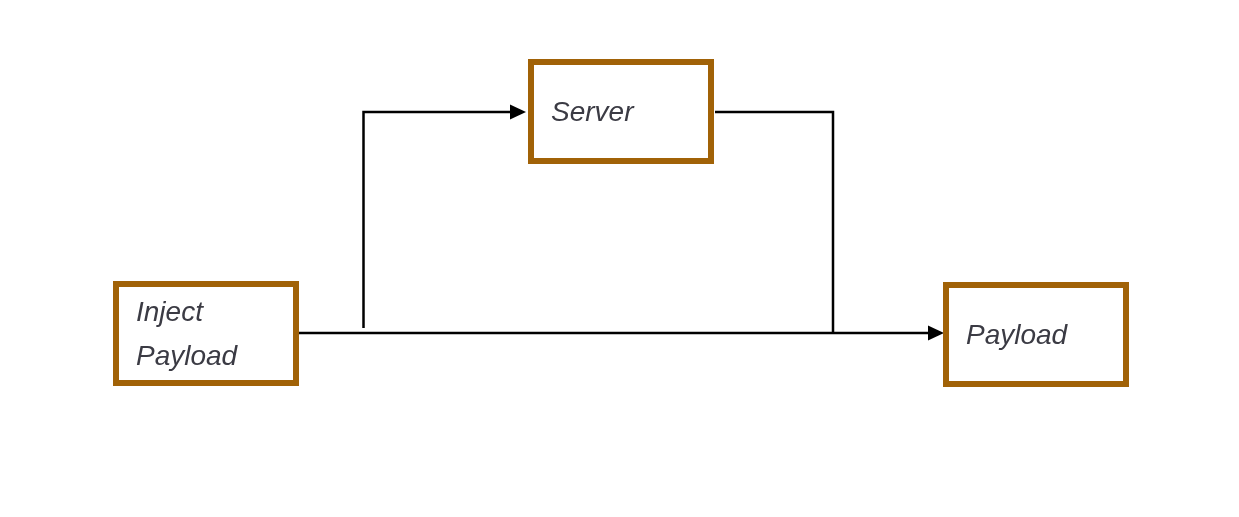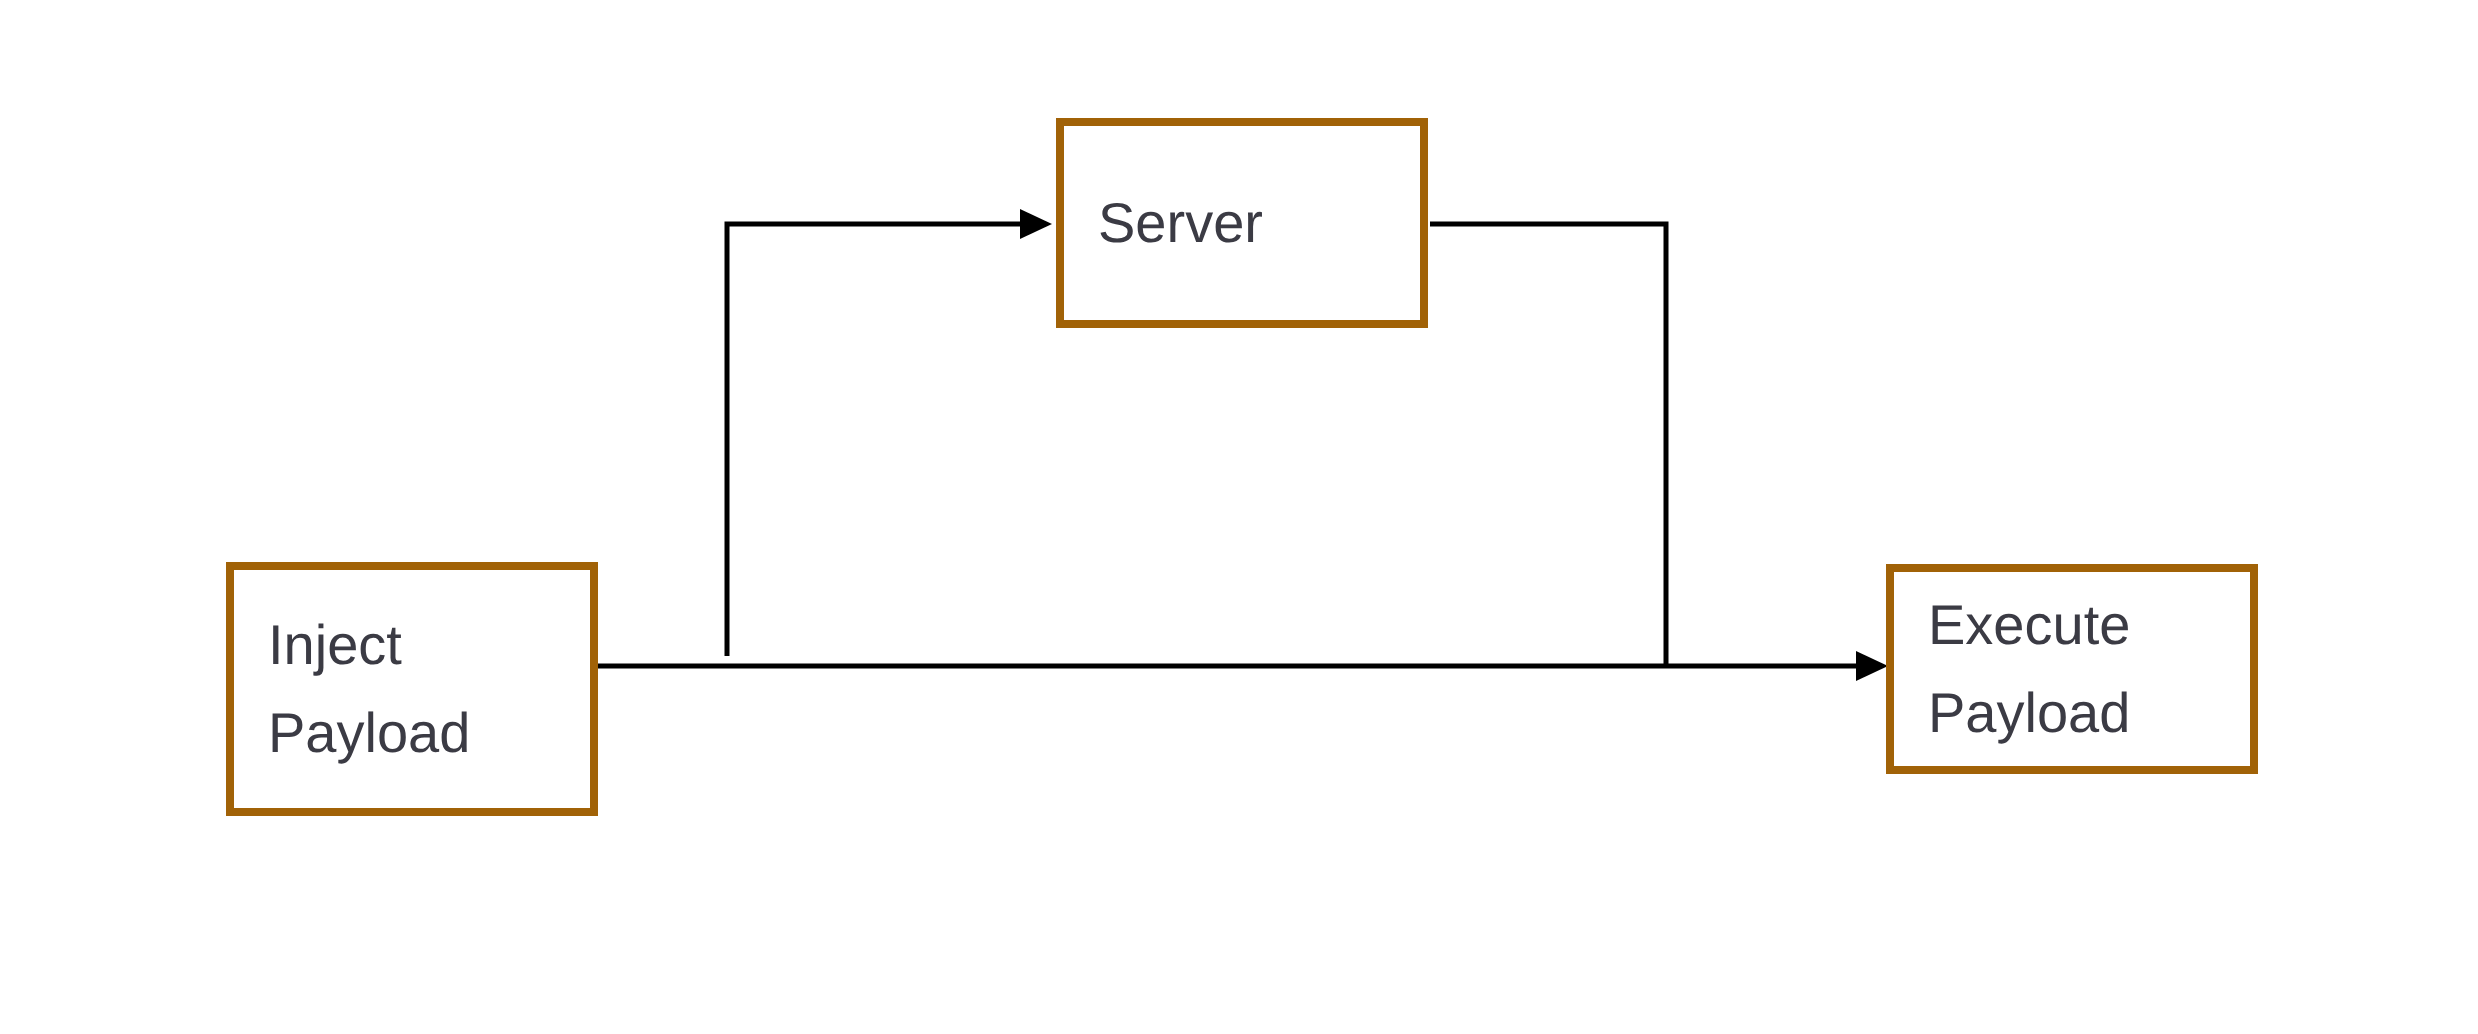--- a/index.html
+++ b/index.html
@@ -19,30 +19,31 @@
     position: absolute;
     left: 0;
     top: 0;
     width: 1239px;
     height: 517px;
   }
   .node {
     position: absolute;
     box-sizing: border-box;
     background: #ffffff;
-    border: 4px solid #a16207;
+    border: 6px solid #a16207;
     display: flex;
     flex-direction: column;
     justify-content: center;
     padding-left: 17px;
     color: #3b3b44;
     font-size: 28px;
     line-height: 44px;
+    font-style: italic;
   }
-  .node-inject  { left: 113px; top: 281px; width: 186px; height: 127px; }
+  .node-inject  { left: 113px; top: 281px; width: 186px; height: 105px; }
   .node-server  { left: 528px; top: 59px;  width: 186px; height: 105px; }
   .node-execute { left: 943px; top: 282px; width: 186px; height: 105px; }
   .node-line { display: block; white-space: nowrap; }
 </style>
 </head>
 <body>
 
 <div class="canvas">
 
   <svg class="edges-layer" viewBox="0 0 1239 517" xmlns="http://www.w3.org/2000/svg">
@@ -65,17 +66,16 @@
   <div class="node node-inject">
     <span class="node-line">Inject</span>
     <span class="node-line">Payload</span>
   </div>
 
   <div class="node node-server">
     <span class="node-line">Server</span>
   </div>
 
   <div class="node node-execute">
-    <span class="node-line">Execute</span>
     <span class="node-line">Payload</span>
   </div>
 
 </div>
 
 </body></html>

